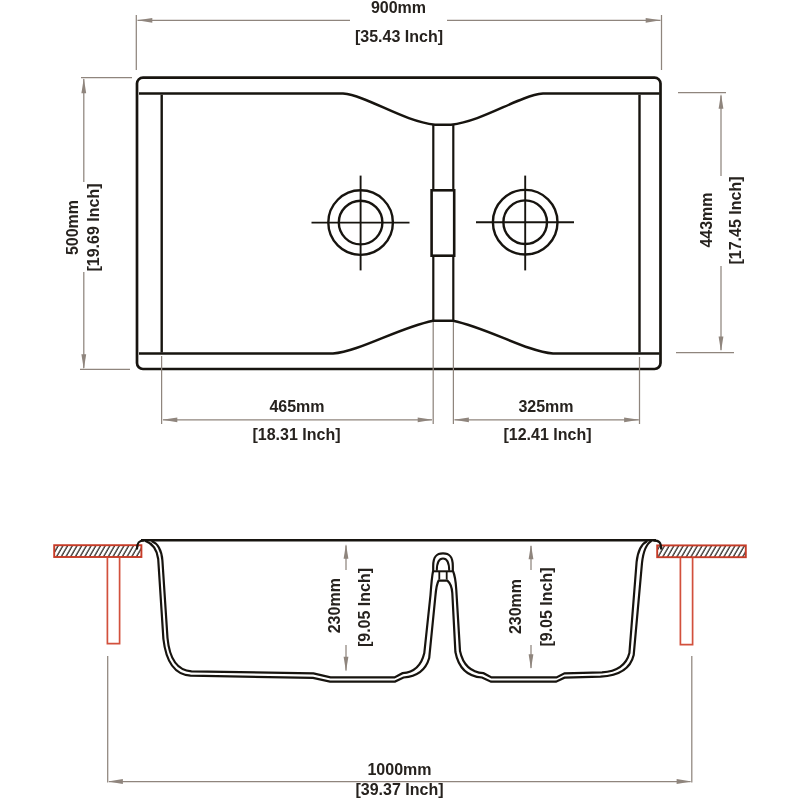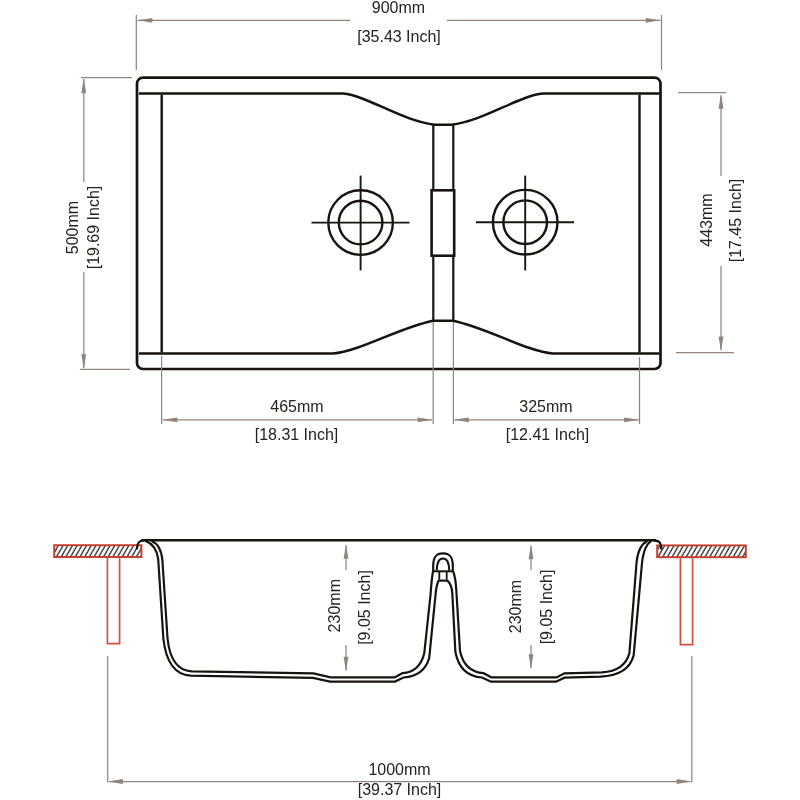--- a/index.html
+++ b/index.html
@@ -1,16 +1,16 @@
 <!DOCTYPE html>
 <html><head>
 <meta charset="utf-8">
 <style>
 html,body{margin:0;padding:0;background:#ffffff;}
-#page{width:800px;height:800px;position:relative;background:#ffffff;}
+#page{width:800px;height:800px;position:relative;background:#ffffff;font-weight:bold;}
 text{font-family:"Liberation Sans",sans-serif;font-size:16px;fill:#26221e;}
 </style>
 </head>
 <body>
 <div id="page">
 <svg width="800" height="800" viewBox="0 0 800 800" xmlns="http://www.w3.org/2000/svg">
 <defs>
 <pattern id="hat" width="4.7" height="14" patternUnits="userSpaceOnUse" patternTransform="skewX(-30)">
 <line x1="2" y1="-1" x2="2" y2="15" stroke="#17120e" stroke-width="1.35"></line>
 </pattern>

